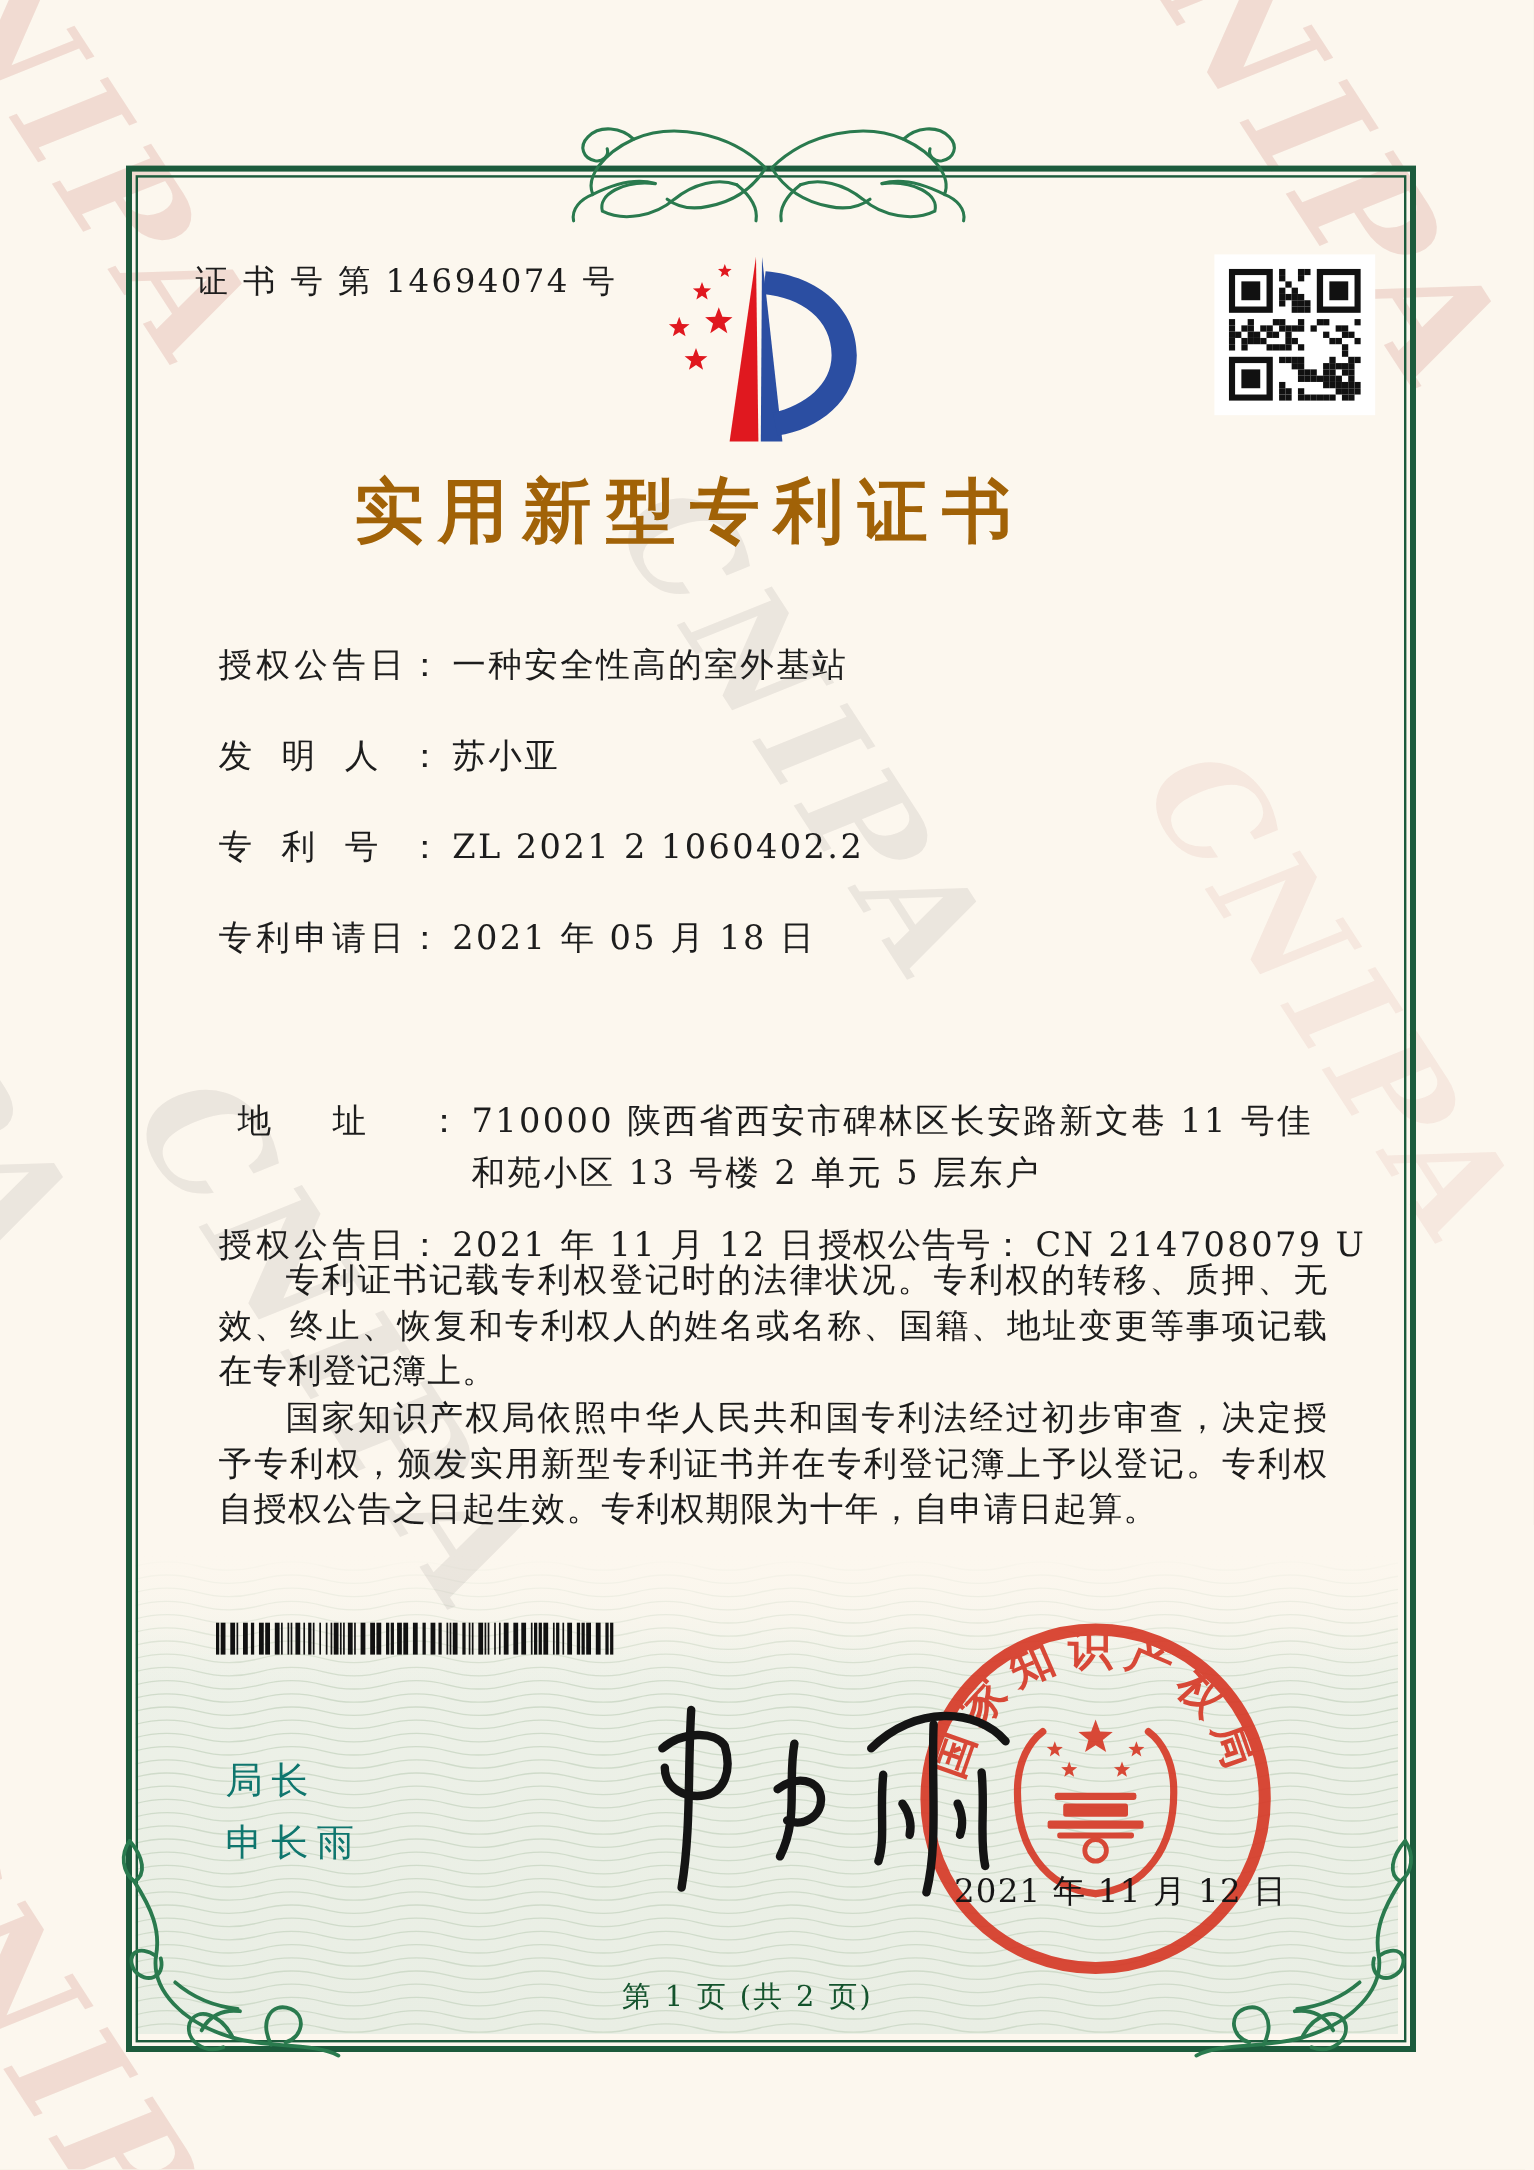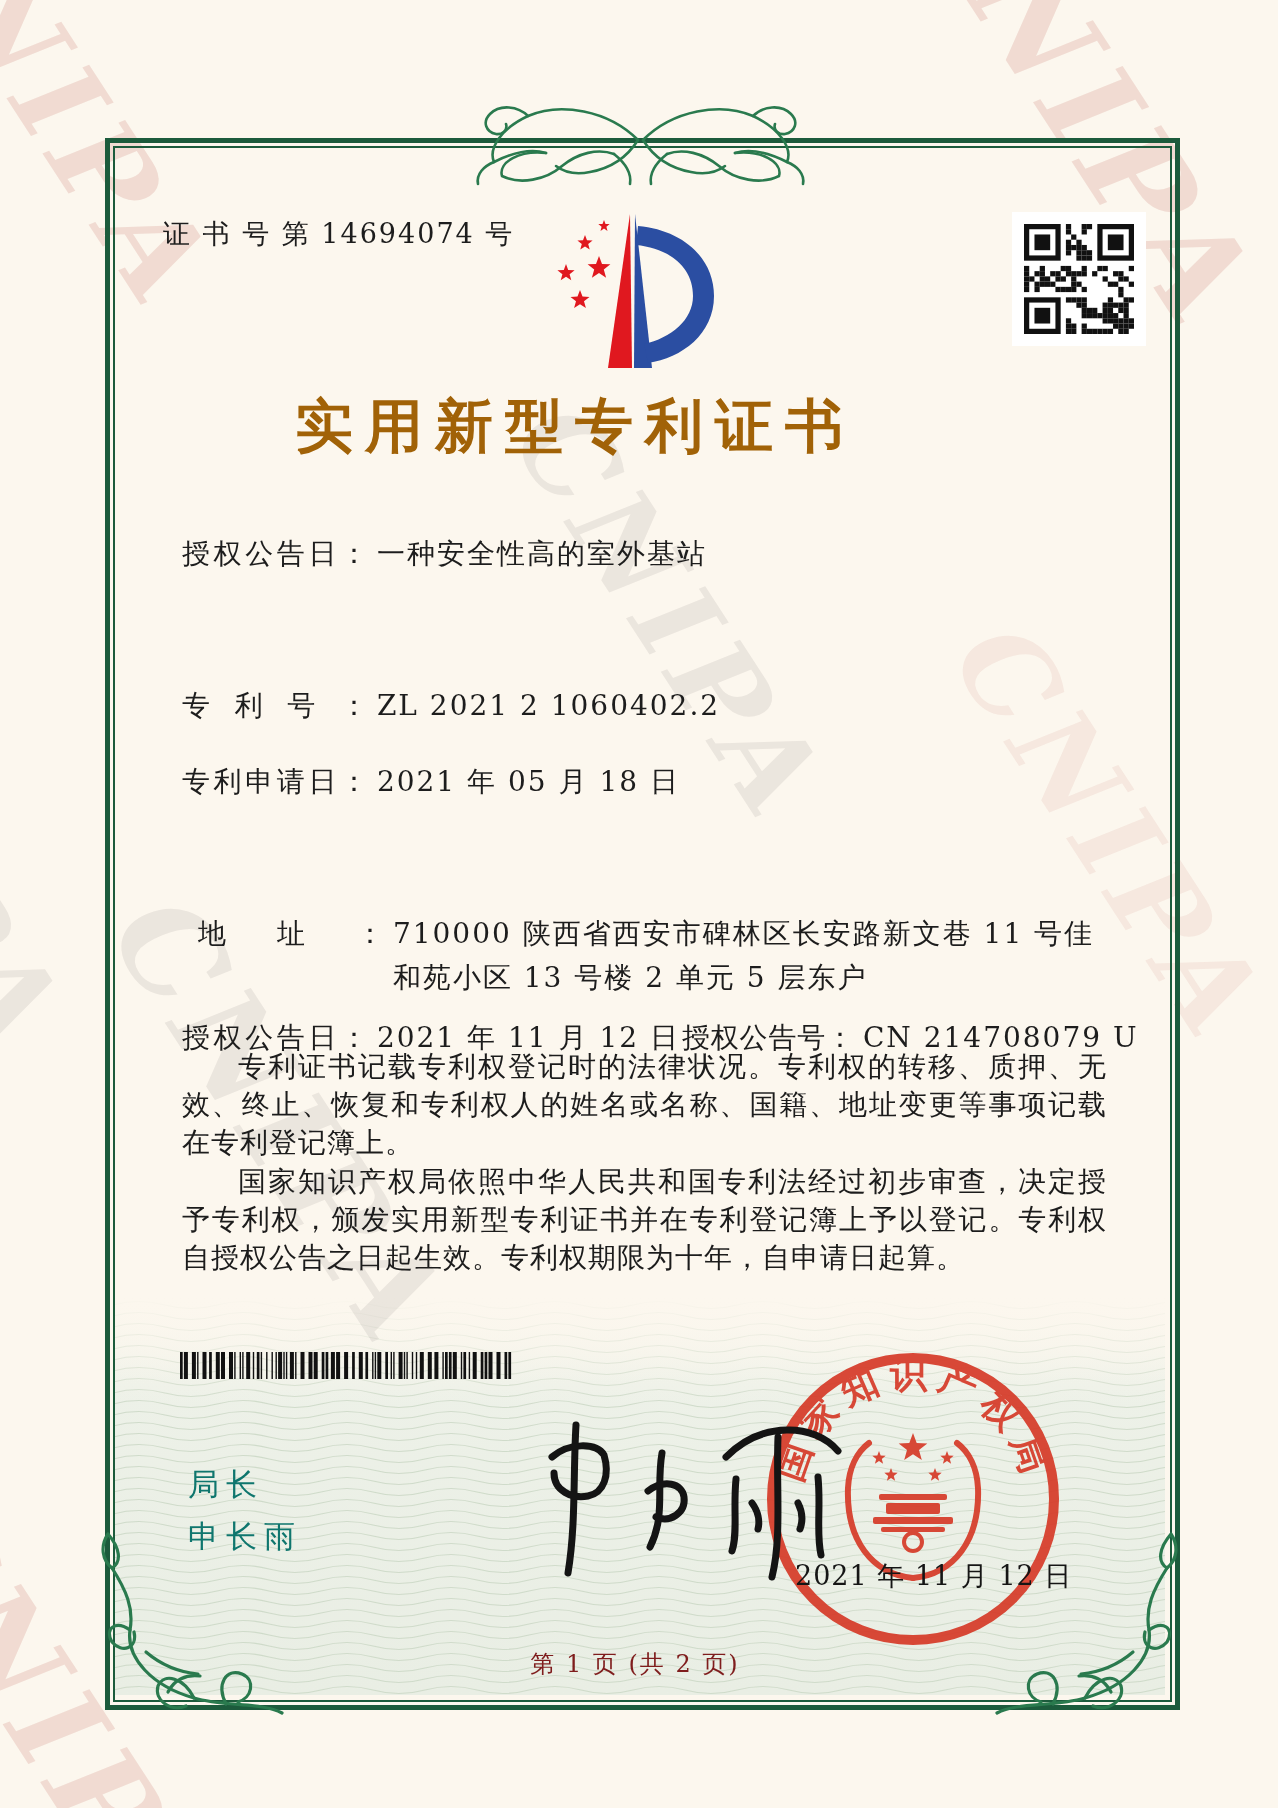--- a/index.html
+++ b/index.html
@@ -44,21 +44,21 @@
             color:#1c1c1c;text-align:justify;z-index:4;letter-spacing:1px;}
   .bodytext p{margin:0 0 1px 0;text-indent:2em;}
 
   
   .barcode{position:absolute;left:180px;top:1352px;z-index:4;}
   .director{position:absolute;left:188px;top:1458px;z-index:4;font-family:"DejaVu Sans","Liberation Sans",sans-serif;
             font-size:31px;color:#0f766e;letter-spacing:7px;line-height:52px;}
   .signature{position:absolute;left:530px;top:1395px;z-index:5;}
   .seal{position:absolute;left:760px;top:1346px;z-index:4;}
   .seal-date{position:absolute;left:795px;top:1558px;z-index:6;font-size:27px;color:#151515;letter-spacing:1px;}
-  .pagenum{position:absolute;left:16px;top:1648px;width:1238px;text-align:center;font-size:24px;color:#7f1d1d;
+  .pagenum{position:absolute;left:4px;top:1648px;width:1238px;text-align:center;font-size:24px;color:#14532d;
            letter-spacing:2px;z-index:4;}
   .footnote{position:absolute;left:50%;top:1714px;transform:translateX(-50%);background:#ffffff;
             padding:10px 26px;font-size:27px;letter-spacing:7px;color:#1d1d1d;z-index:4;}
 
   .orn{position:absolute;z-index:5;pointer-events:none;}
 </style>
 </head>
 <body>
 
 <div class="page">
@@ -294,20 +294,24 @@
         <rect x="10" y="80" width="15" height="15" fill="#111"></rect>
       </svg>
   </div>
 
   <div class="title">实用新型专利证书</div>
 
   <div class="frow" style="top:532px;">
     <span class="flabel">授权公告日：</span>
     <span class="fvalue">一种安全性高的室外基站</span>
   </div>
+  <div class="frow" style="top:608px;">
+    <span class="flabel">发明人：</span>
+    <span class="fvalue">苏小亚</span>
+  </div>
   <div class="frow" style="top:684px;">
     <span class="flabel">专利号：</span>
     <span class="fvalue">ZL 2021 2 1060402.2</span>
   </div>
   <div class="frow" style="top:760px;">
     <span class="flabel">专利申请日：</span>
     <span class="fvalue">2021 年 05 月 18 日</span>
   </div>
   <div class="frow" style="top:912px;margin-left:16px;">
     <span class="flabel">地址：</span>

